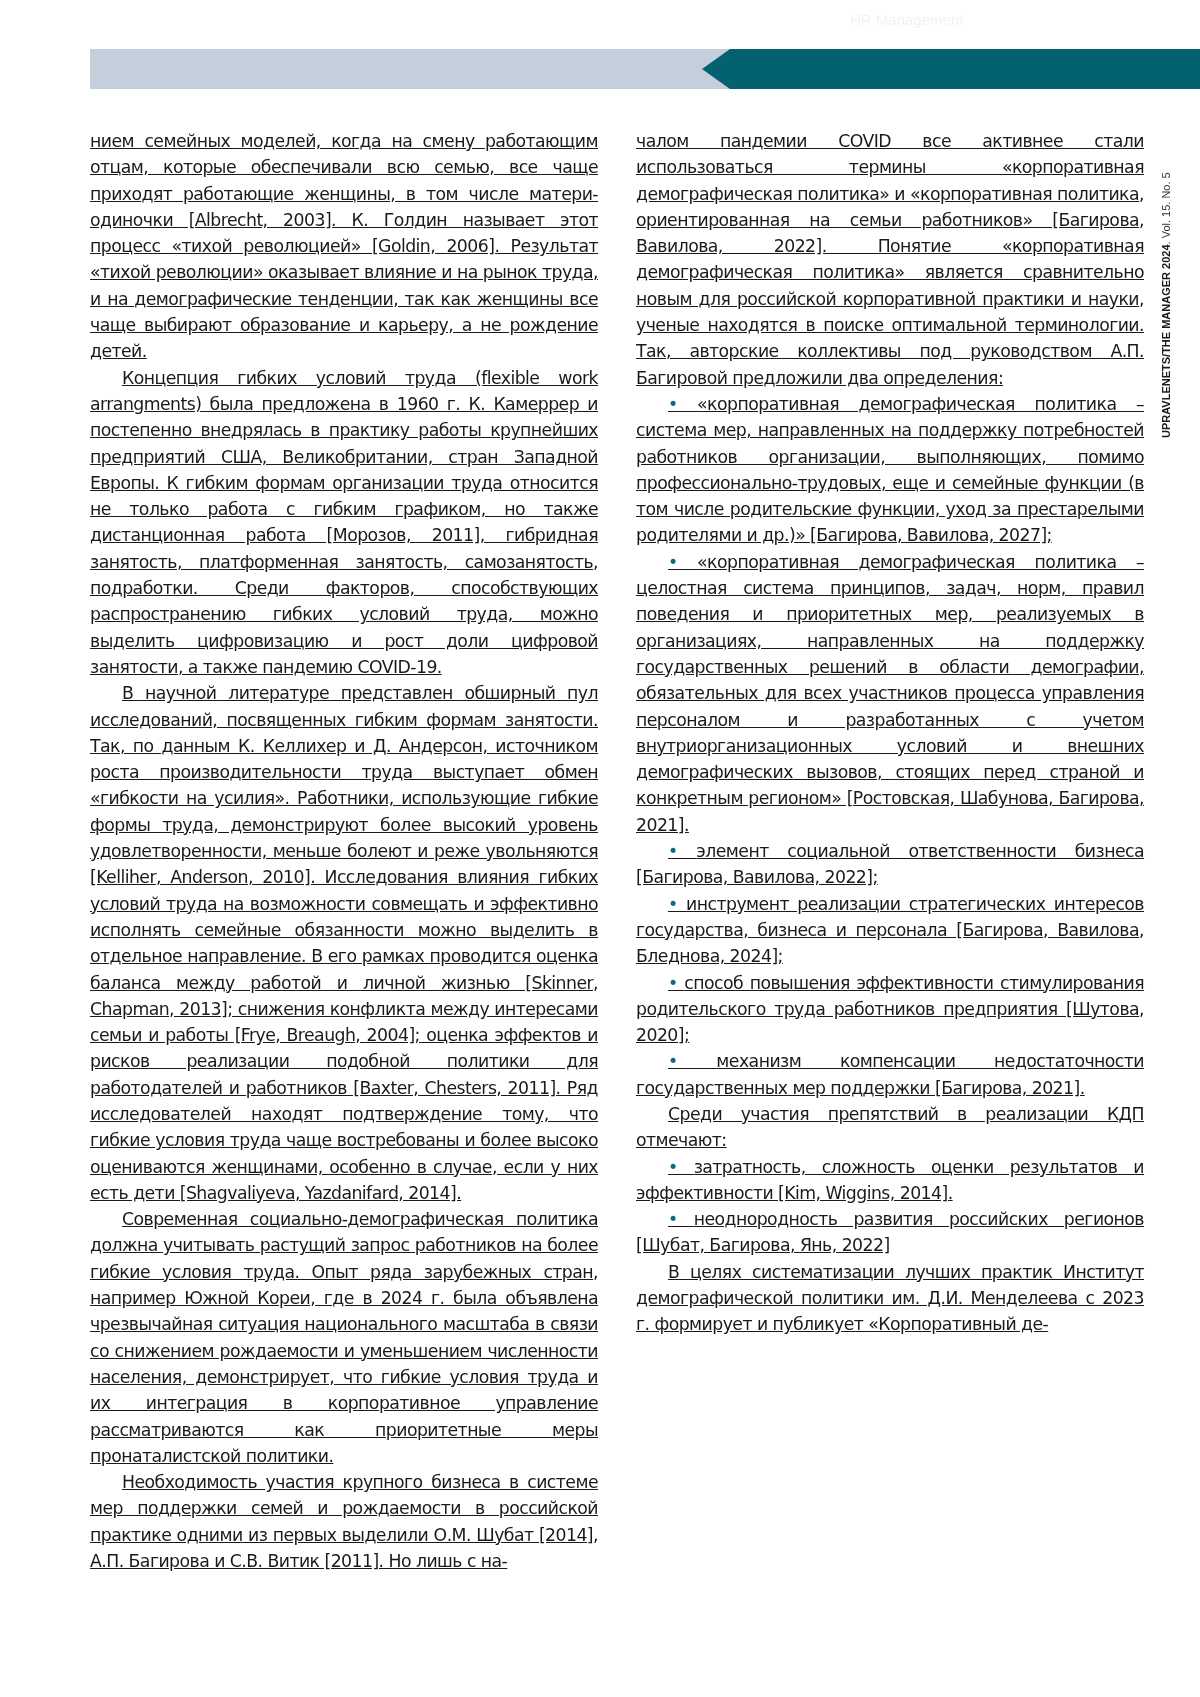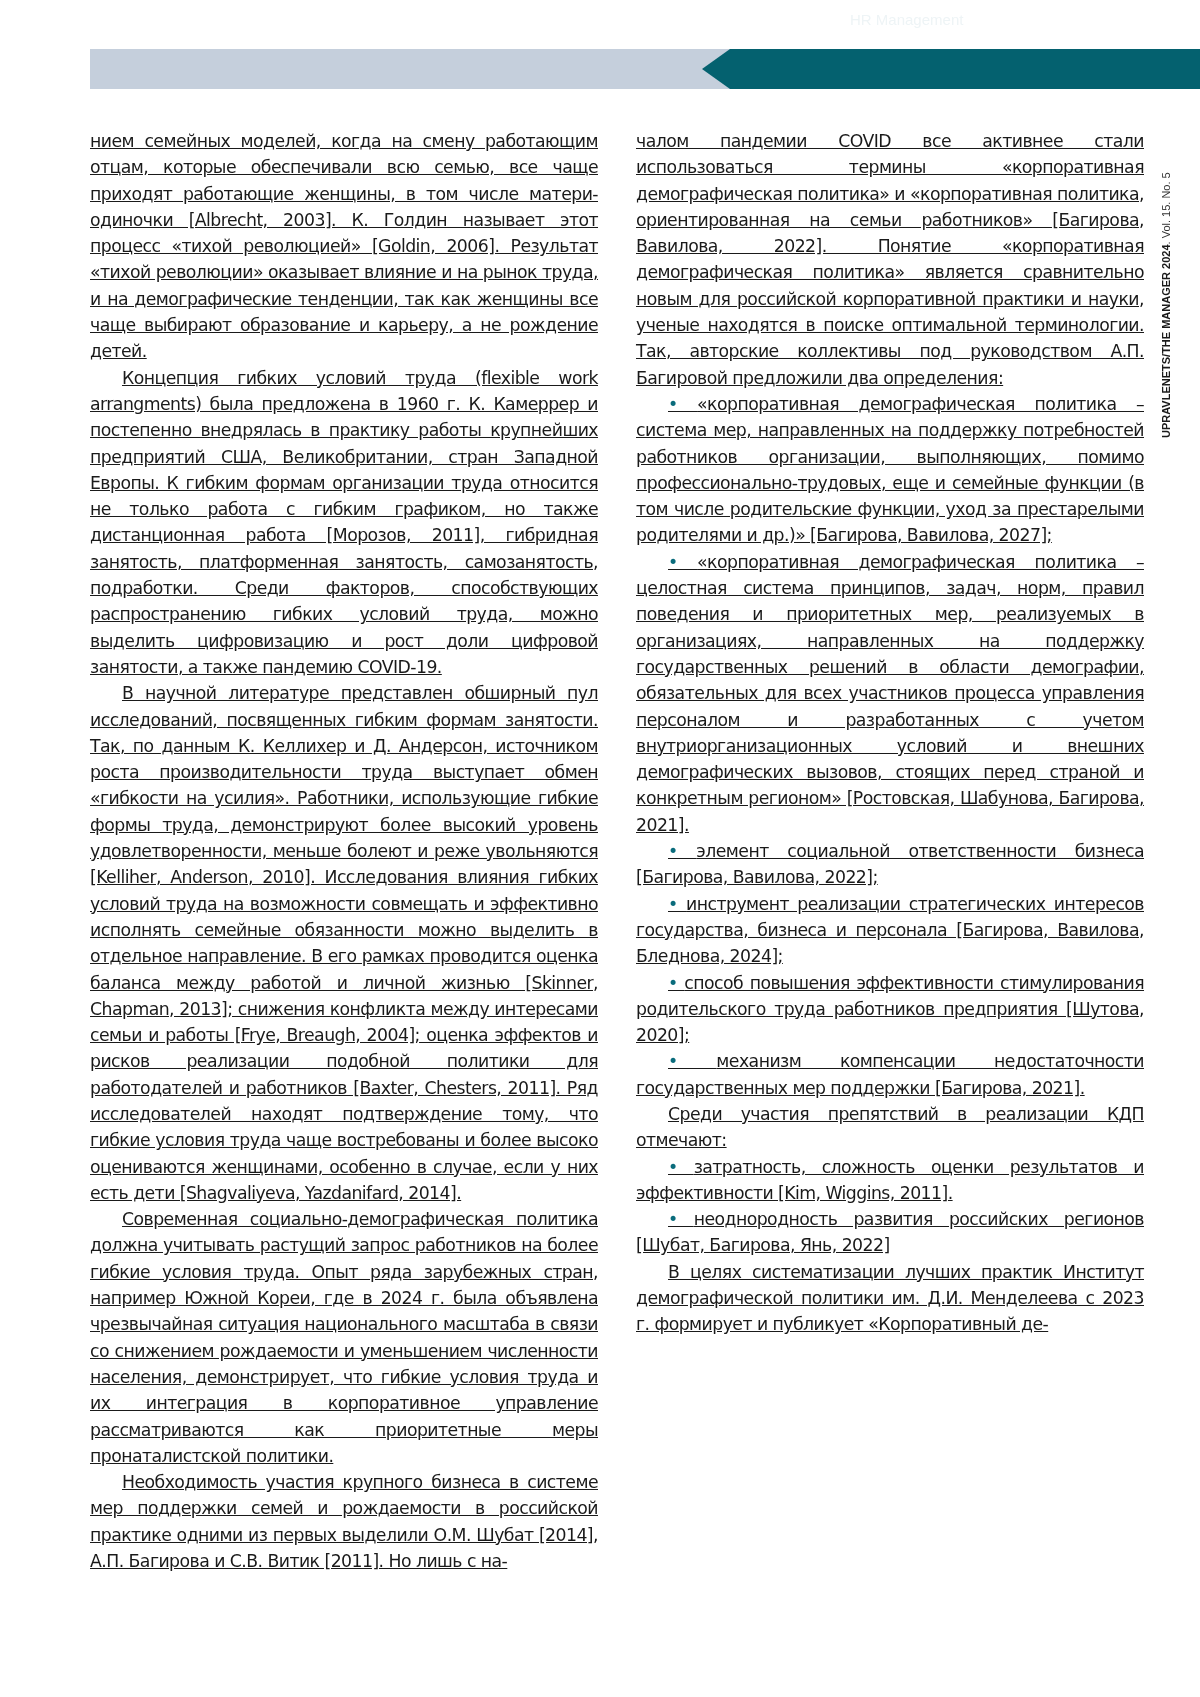--- a/index.html
+++ b/index.html
@@ -50,16 +50,16 @@
 
 <div class="col col-right">
   <p>чалом пандемии COVID все активнее стали использоваться термины «корпоративная демографическая политика» и «корпоративная политика, ориентированная на семьи работников» [Багирова, Вавилова, 2022]. Понятие «корпоративная демографическая политика» является сравнительно новым для российской корпоративной практики и науки, ученые находятся в поиске оптимальной терминологии. Так, авторские коллективы под руководством А.П. Багировой предложили два определения:</p>
   <p class="ind bullet">«корпоративная демографическая политика – система мер, направленных на поддержку потребностей работников организации, выполняющих, помимо профессионально-трудовых, еще и семейные функции (в том числе родительские функции, уход за престарелыми родителями и др.)» [Багирова, Вавилова, 2027];</p>
   <p class="ind bullet">«корпоративная демографическая политика – целостная система принципов, задач, норм, правил поведения и приоритетных мер, реализуемых в организациях, направленных на поддержку государственных решений в области демографии, обязательных для всех участников процесса управления персоналом и разработанных с учетом внутриорганизационных условий и внешних демографических вызовов, стоящих перед страной и конкретным регионом» [Ростовская, Шабунова, Багирова, 2021].</p>
   <p class="ind bullet">элемент социальной ответственности бизнеса [Багирова, Вавилова, 2022];</p>
   <p class="ind bullet">инструмент реализации стратегических интересов государства, бизнеса и персонала [Багирова, Вавилова, Бледнова, 2024];</p>
   <p class="ind bullet">способ повышения эффективности стимулирования родительского труда работников предприятия [Шутова, 2020];</p>
   <p class="ind bullet">механизм компенсации недостаточности государственных мер поддержки [Багирова, 2021].</p>
   <p class="ind">Среди участия препятствий в реализации КДП отмечают:</p>
-  <p class="ind bullet">затратность, сложность оценки результатов и эффективности [Kim, Wiggins, 2011].</p>
+  <p class="ind bullet">затратность, сложность оценки результатов и эффективности [Kim, Wiggins, 2014].</p>
   <p class="ind bullet">неоднородность развития российских регионов [Шубат, Багирова, Янь, 2022]</p>
   <p class="ind">В целях систематизации лучших практик Институт демографической политики им. Д.И. Менделеева с 2023 г. формирует и публикует «Корпоративный де-</p>
 </div>
 
 </body></html>

